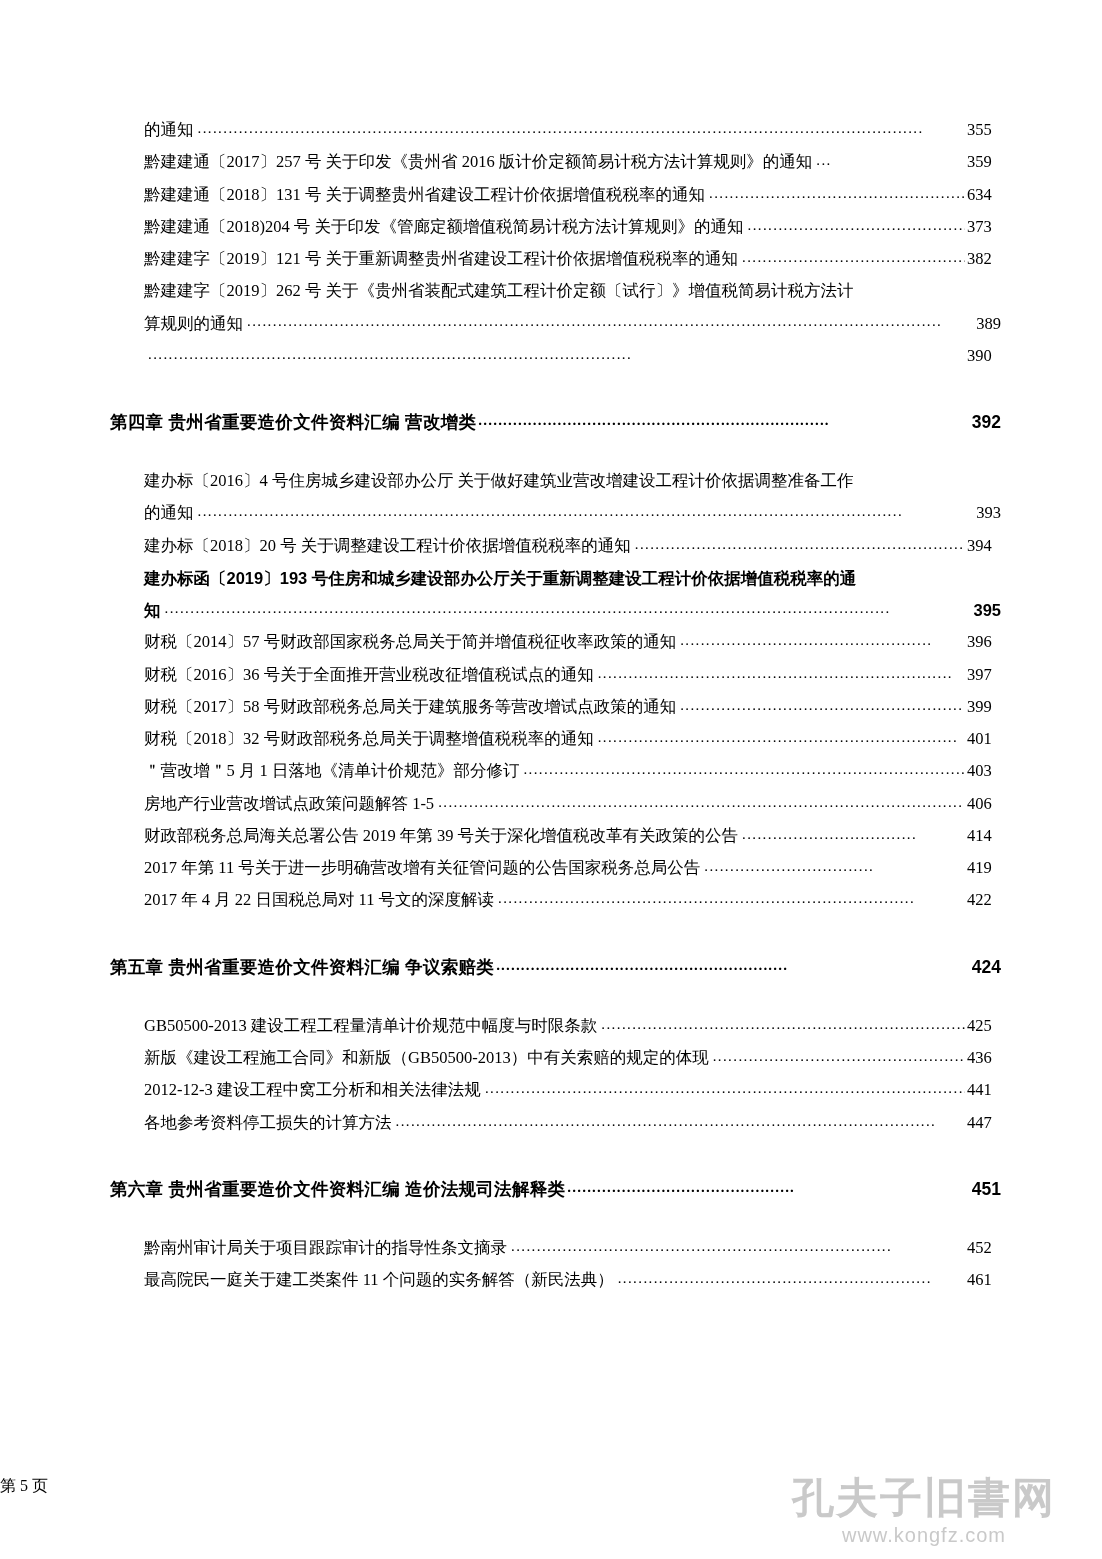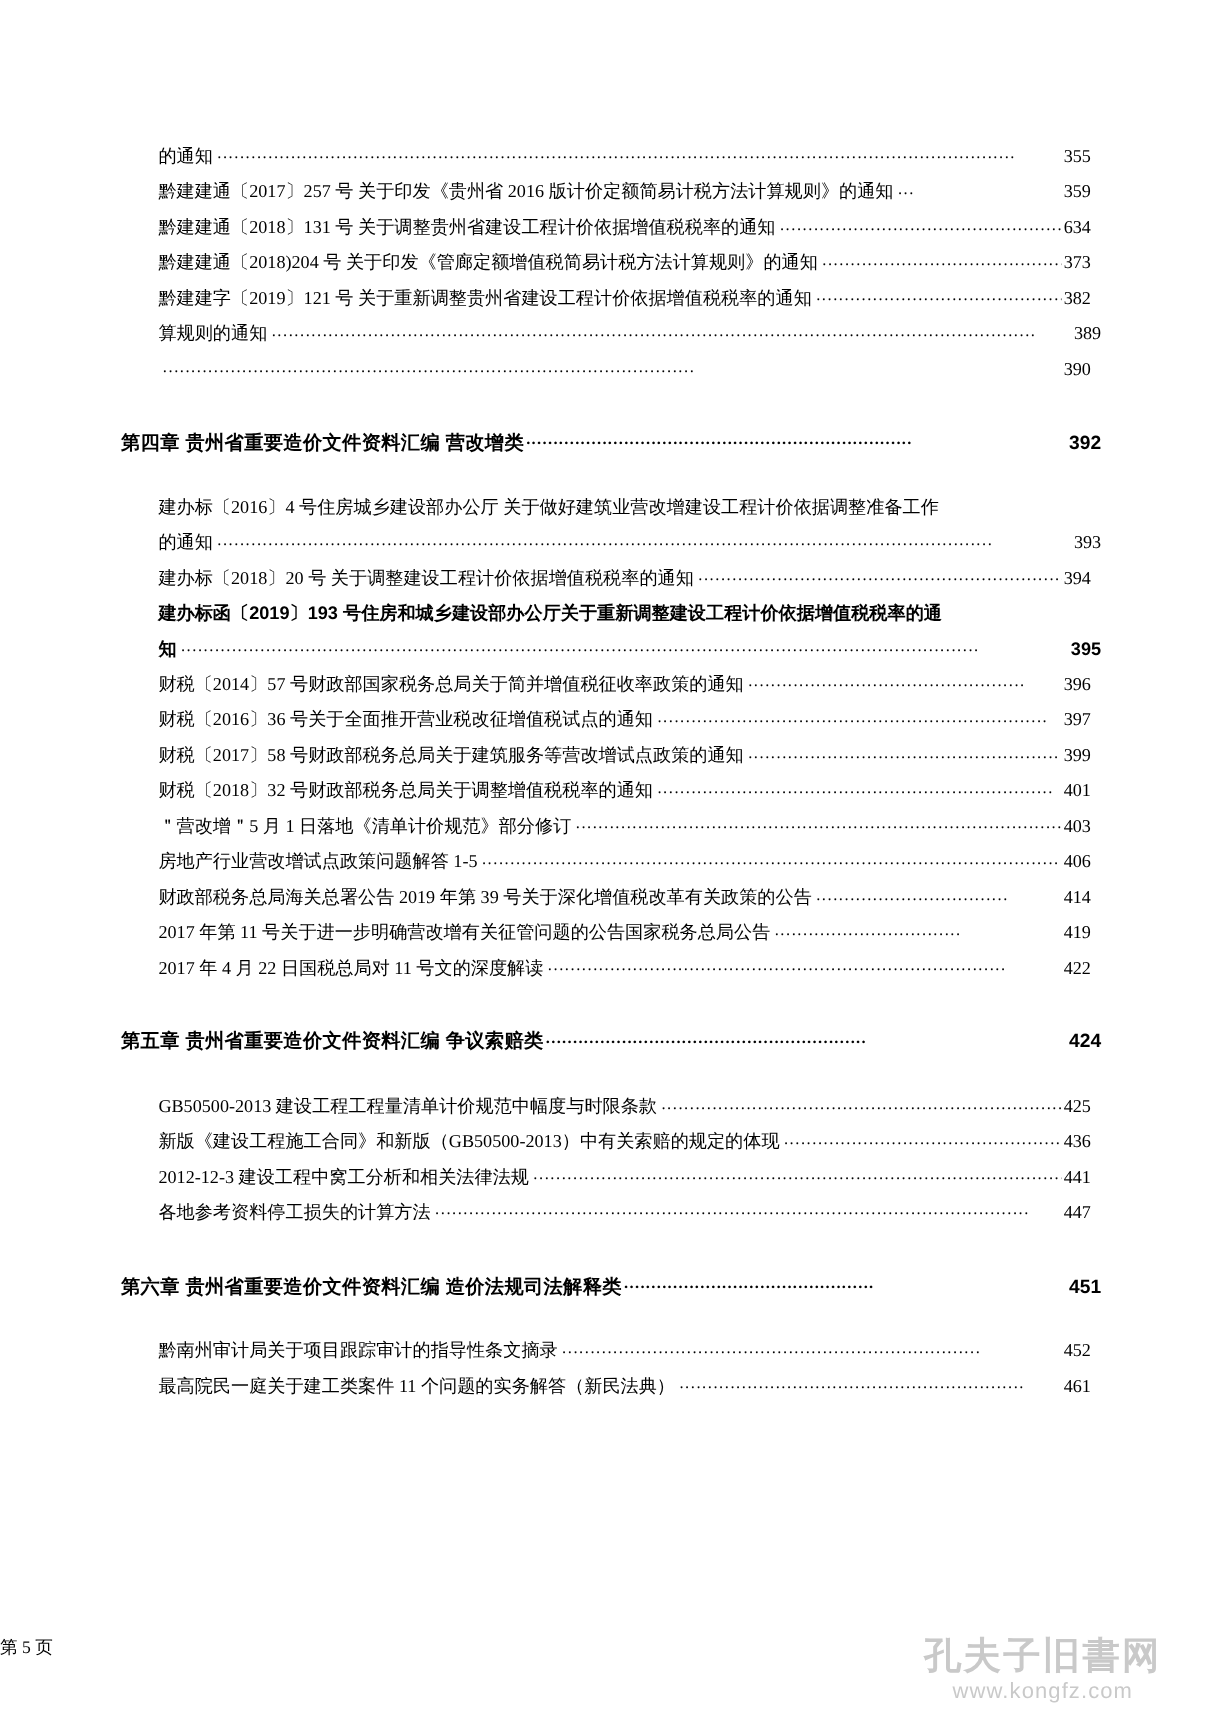--- a/index.html
+++ b/index.html
@@ -11,21 +11,21 @@
     height: 1559px;
     background: #ffffff;
     font-family: "Liberation Serif", "DejaVu Serif", serif;
     color: #000000;
     position: relative;
     overflow: hidden;
   }
   .page {
     position: absolute;
     left: 0;
-    top: 16px;
+    top: 4px;
     width: 1102px;
     height: 1135px;
     box-sizing: border-box;
     padding: 110px 100px 0 105px;
   }
   .toc {
     width: 895px;
     margin: 0 auto;
   }
   
@@ -145,21 +145,21 @@
   }
   
   .watermark {
     position: absolute;
     right: 46px;
     top: 1470px;
     text-align: center;
     color: #c9c9c9;
   }
   .watermark .wm-main {
-    font-size: 34px;
+    font-size: 42px;
     font-weight: bold;
     letter-spacing: 2px;
     font-family: "Liberation Sans", "DejaVu Sans", sans-serif;
     line-height: 1.15;
   }
   .watermark .wm-sub {
     font-size: 20px;
     letter-spacing: 1px;
     font-family: "Liberation Sans", "DejaVu Sans", sans-serif;
     margin-top: 2px;
@@ -196,20 +196,21 @@
       <span class="pg">373</span>
     </div>
 
     <div class="entry lvl2">
       <span class="txt">黔建建字〔2019〕121 号 关于重新调整贵州省建设工程计价依据增值税税率的通知</span>
       <span class="dots">................................................................................</span>
       <span class="pg">382</span>
     </div>
 
     <div class="wrap">
+      <span class="l1">黔建建字〔2019〕262 号 关于《贵州省装配式建筑工程计价定额〔试行〕》增值税简易计税方法计</span>
       <span class="l2">
         <span class="txt">算规则的通知</span>
         <span class="dots">.......................................................................................................................................</span>
         <span class="pg">389</span>
       </span>
     </div>
 
     <div class="entry lvl2">
       <span class="dots">..............................................................................................</span>
       <span class="pg">390</span>

